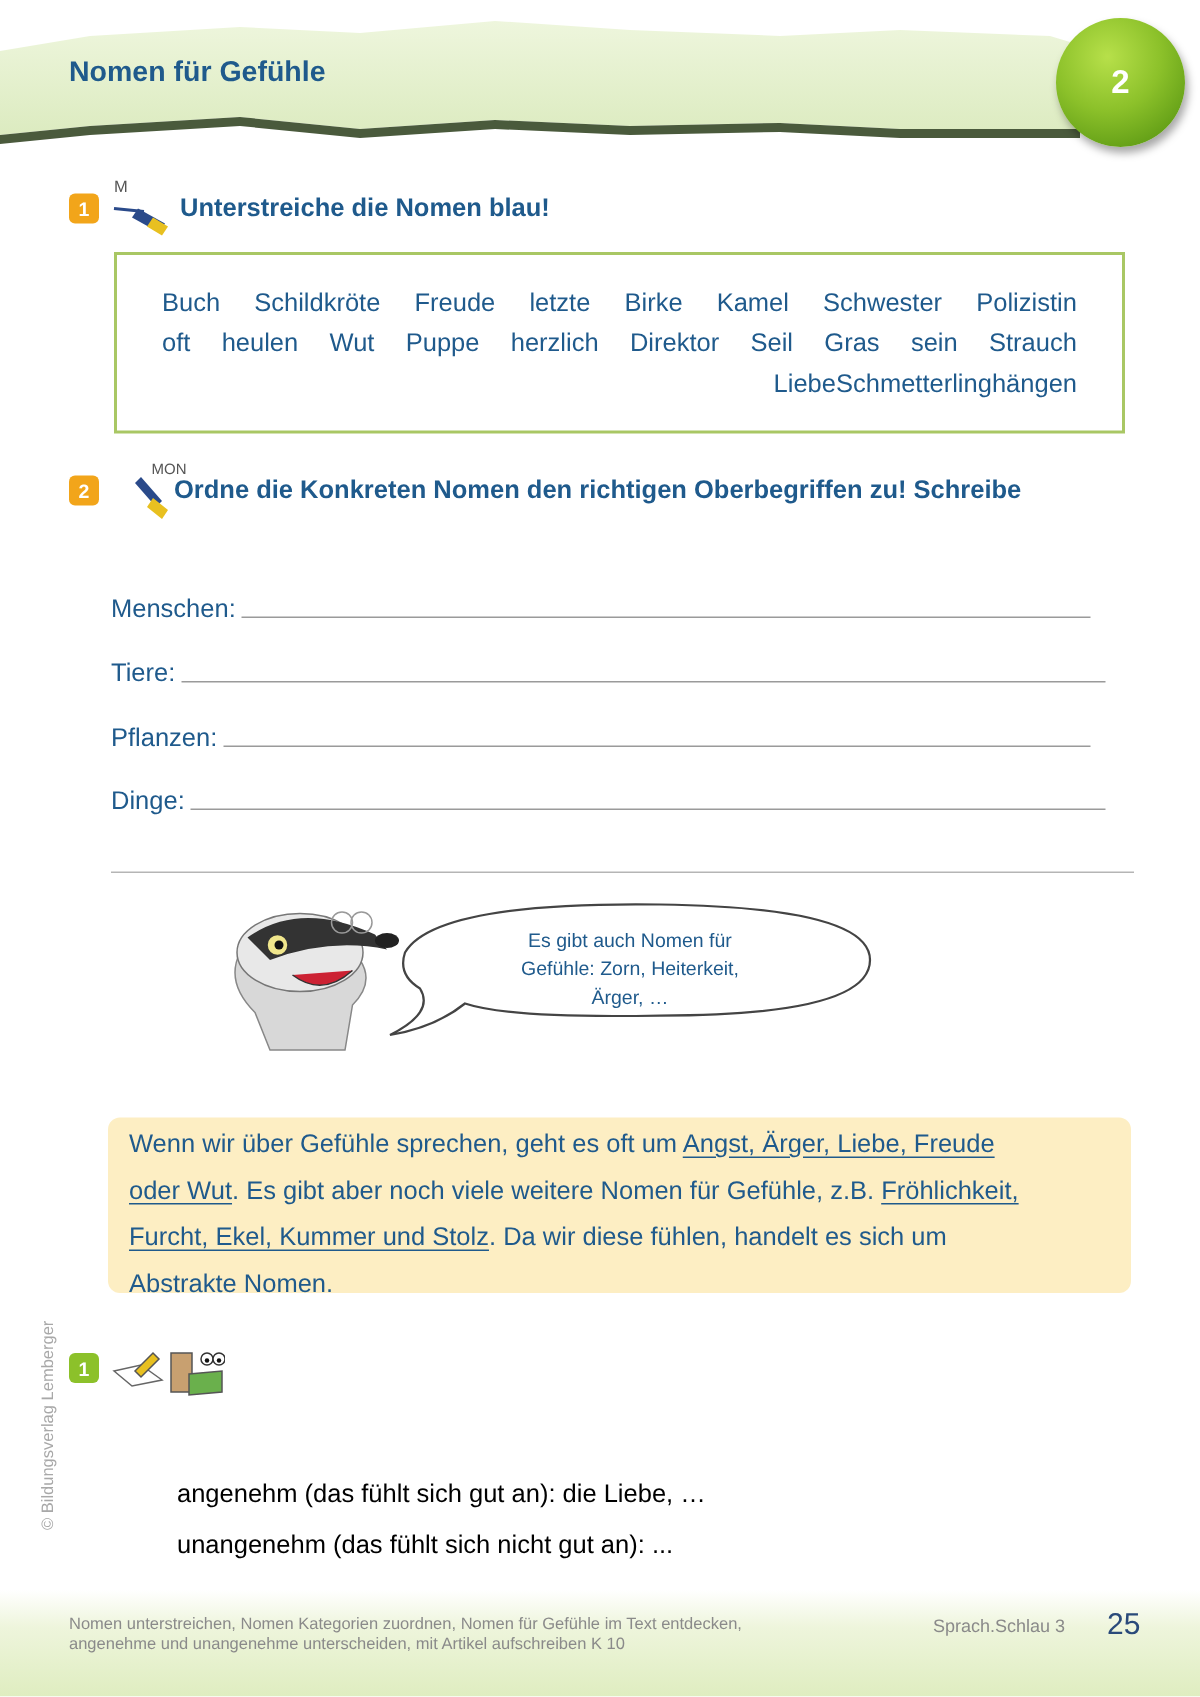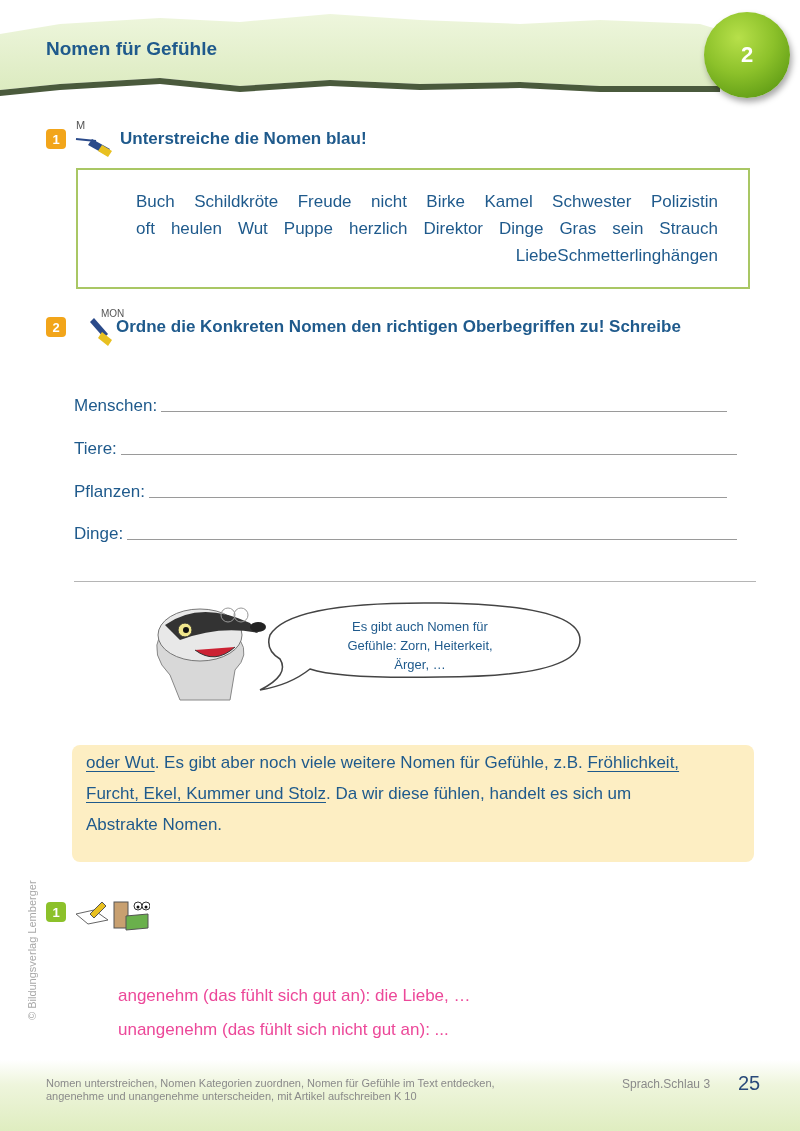--- a/index.html
+++ b/index.html
@@ -33,41 +33,41 @@
   .task-num.orange { background: #f2a51a; }
   .task-num.green { background: #8cc12a; }
   .task-icon { width: 42px; height: 34px; position: relative; }
   .task-text { font-size: 17px; font-weight: bold; color: #1f5a8c; line-height: 25px; }
   .word-box {
     position: absolute; left: 76px; top: 168px; width: 674px; height: 121px;
     border: 2px solid #a9c764; box-sizing: border-box;
     display: flex; align-items: center; justify-content: center;
   }
   .word-lines { width: 610px; font-size: 17px; color: #1f5a8c; line-height: 27px; text-align: center; }
-  .word-line { display: flex; justify-content: space-between; margin-left: 28px; }
+  .word-line { display: flex; justify-content: space-between; }
   .word-line.center { justify-content: flex-end; }
   .fill-row { position: absolute; left: 74px; display: flex; align-items: flex-end; font-size: 17px; color: #1f5a8c; }
   .fill-line { border-bottom: 1px solid #9a9a9a; height: 1px; margin-left: 4px; margin-bottom: 4px; }
   .last-line { position: absolute; left: 74px; top: 581px; width: 682px; border-bottom: 1px solid #b5b5b5; }
   .bubble-wrap { position: absolute; left: 140px; top: 595px; width: 460px; height: 110px; }
   .bubble-text {
     position: absolute; left: 205px; top: 22px; width: 150px;
     font-size: 13px; color: #1f5a8c; text-align: center; line-height: 19px;
   }
   .info-box {
     position: absolute; left: 72px; top: 745px; width: 682px; height: 117px;
     background: #fdeec3; border-radius: 8px; box-sizing: border-box;
     padding: 2px 14px; font-size: 17px; color: #1f5a8c; line-height: 31px;
   }
   .info-box u { text-decoration: underline; text-underline-offset: 3px; }
   .copyright {
     position: absolute; left: 26px; top: 1020px; transform-origin: left top;
     transform: rotate(-90deg); font-size: 11px; color: #a8a8a8; white-space: nowrap;
   }
-  .sub-line { position: absolute; left: 118px; font-size: 17px; color: #ec4899; }
+  .sub-line { position: absolute; left: 118px; font-size: 17px; color: #000000; }
   .footer {
     position: absolute; left: 0; top: 1060px; width: 800px; height: 71px;
     background: linear-gradient(to bottom, #ffffff 0%, #eef5dc 35%, #dfedc0 100%);
   }
   .footer-desc { position: absolute; left: 46px; top: 17px; font-size: 11px; color: #8a8a8a; line-height: 13px; }
   .footer-book { position: absolute; left: 622px; top: 17px; font-size: 12px; color: #8a8a8a; }
   .footer-page { position: absolute; left: 738px; top: 12px; font-size: 20px; color: #2a4a7a; }
 </style>
 </head>
 <body>
@@ -99,34 +99,34 @@
   </div>
   <div class="task-text" style="margin-left:4px; margin-top:1px;">Unterstreiche die Nomen blau!</div>
 </div>
 
 <div class="word-box">
   <div class="word-lines">
     <div class="word-line">
       <span>Buch</span>
       <span>Schildkröte</span>
       <span>Freude</span>
-      <span>nicht</span>
+      <span>letzte</span>
       <span>Birke</span>
       <span>Kamel</span>
       <span>Schwester</span>
       <span>Polizistin</span>
     </div>
     <div class="word-line">
       <span>oft</span>
       <span>heulen</span>
       <span>Wut</span>
       <span>Puppe</span>
       <span>herzlich</span>
       <span>Direktor</span>
-      <span>Dinge</span>
+      <span>Seil</span>
       <span>Gras</span>
       <span>sein</span>
       <span>Strauch</span>
     </div>
     <div class="word-line center">
       <span>Liebe</span>
       <span>Schmetterling</span>
       <span>hängen</span>
     </div>
   </div>
@@ -181,20 +181,21 @@
     <path d="M130,40 Q150,6 300,8 Q440,10 440,45 Q440,82 300,82 Q200,84 170,74 Q150,90 120,95 Q150,80 140,64 Q125,55 130,40 Z" fill="#fff" stroke="#444" stroke-width="1.5"></path>
   </svg>
   <div class="bubble-text">
     <div>Es gibt auch Nomen für</div>
     <div>Gefühle: Zorn, Heiterkeit,</div>
     <div>Ärger, …</div>
   </div>
 </div>
 
 <div class="info-box">
+  <div><span>Wenn wir über Gefühle sprechen, geht es oft um </span><u>Angst, Ärger, Liebe, Freude</u></div>
   <div><u>oder Wut</u><span>. Es gibt aber noch viele weitere Nomen für Gefühle, z.B. </span><u>Fröhlichkeit,</u></div>
   <div><u>Furcht, Ekel, Kummer und Stolz</u><span>. Da wir diese fühlen, handelt es sich um</span></div>
   <div>Abstrakte Nomen.</div>
 </div>
 
 <div class="copyright">© Bildungsverlag Lemberger</div>
 
 <div class="task-row" style="left:46px; top:898px;">
   <div class="task-num green" style="margin-top:4px;">1</div>
   <div style="margin-left:8px; width:36px; height:30px; position:relative;">

